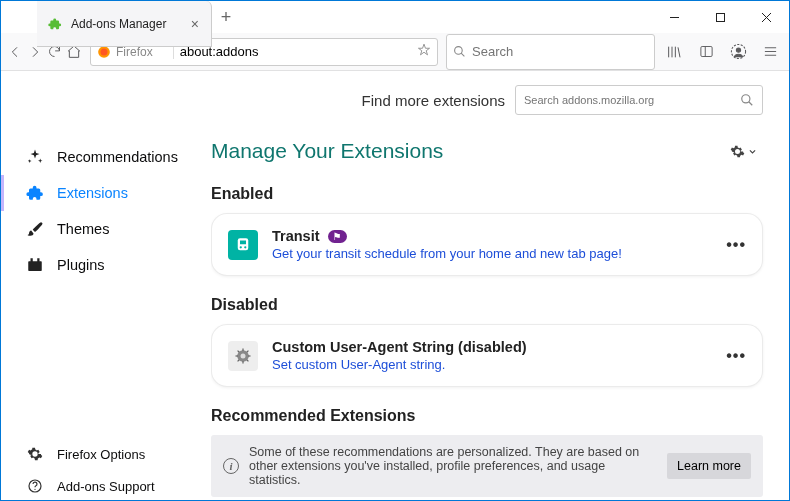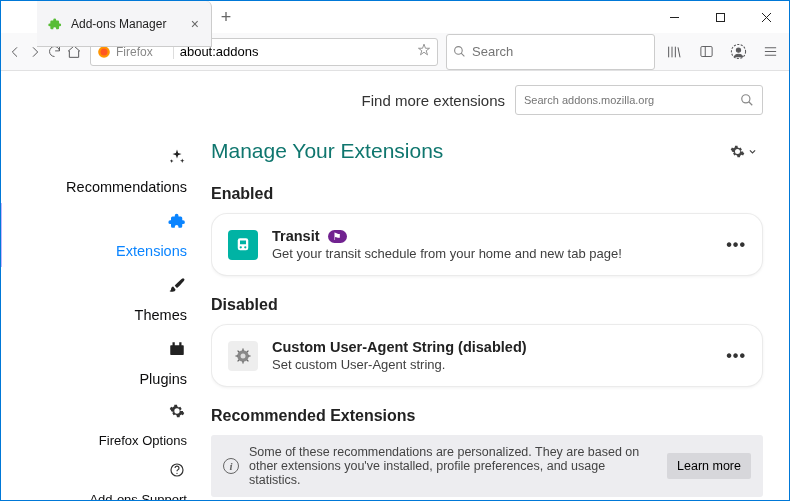--- a/index.html
+++ b/index.html
@@ -25,22 +25,22 @@
 .star-btn { color: #888; cursor: pointer; }
 .searchbar { flex: 0 0 145px; height: 36px; border: 1px solid #ccc; border-radius: 3px; display: flex; align-items: center; background: #fff; padding: 0 6px; gap: 6px; margin-left: 4px; }
 .searchbar input { flex: 1; border: none; outline: none; font-size: 13px; background: transparent; color: #888; }
 .toolbar-end { margin-left: auto; display: flex; gap: 2px; align-items: center; }
 
 
 .page { display: flex; height: calc(501px - 32px - 38px); background: #fff; }
 
 
 .sidebar { width: 210px; flex-shrink: 0; display: flex; flex-direction: column; padding-top: 68px; }
-.side-item { display: flex; align-items: flex-end; gap: 12px; padding: 8px 24px; font-size: 14.5px; color: #0c0c0d; cursor: pointer; flex-direction: column; }
-.side-item.selected { color: #0a84ff; border-left: 1px solid #c4b5fd; padding-left: 21px; font-weight: 500; }
+.side-item { display: flex; align-items: center; gap: 12px; padding: 8px 24px; font-size: 14.5px; color: #0c0c0d; cursor: pointer; }
+.side-item.selected { color: #0a84ff; border-left: 3px solid #c4b5fd; padding-left: 21px; font-weight: 500; }
 .side-icon { width: 20px; height: 20px; display: flex; align-items: center; justify-content: center; }
 .sidebar .spacer { flex: 1; }
 .side-footer .side-item { font-size: 13px; padding: 6px 24px; }
 
 
 .main { flex: 1; overflow-y: auto; position: relative; padding: 8px 26px 0 0; }
 .main::-webkit-scrollbar { width: 17px; }
 .main::-webkit-scrollbar-track { background: #f5f5f5; }
 .main::-webkit-scrollbar-thumb { background: #c1c1c1; }
 
@@ -54,21 +54,21 @@
 .gear-dd { margin-left: auto; display: flex; align-items: center; gap: 3px; cursor: pointer; padding: 4px 6px; border-radius: 3px; }
 
 .section-title { font-size: 16px; font-weight: 600; color: #222; margin-top: 6px; margin-bottom: 10px; }
 
 .card { background: #fff; border: 1px solid rgba(0,0,0,0.08); border-radius: 16px; box-shadow: 0 1px 3px rgba(0,0,0,0.06); padding: 14px 16px; display: flex; align-items: center; gap: 14px; margin-bottom: 20px; }
 .card .ext-icon { width: 30px; height: 30px; border-radius: 4px; display: flex; align-items: center; justify-content: center; flex-shrink: 0; }
 .card .ext-body { flex: 1; }
 .ext-name-row { display: flex; align-items: center; gap: 8px; }
 .ext-name { font-size: 14.5px; font-weight: 600; color: #222; }
 .badge { background: #712290; color: #fff; border-radius: 8px; font-size: 10px; padding: 1px 5px; }
-.ext-desc { font-size: 13px; color: #404040; margin-top: 2px; }
+.ext-desc { font-size: 13px; color: #1d4ed8; margin-top: 2px; }
 .more-btn { font-size: 16px; font-weight: bold; color: #333; cursor: pointer; letter-spacing: 1px; }
 
 .info-bar { display: flex; align-items: center; gap: 10px; background: #ededf0; border-radius: 3px; padding: 10px 12px; font-size: 12.5px; color: #444; margin-bottom: 12px; }
 .info-icon { width: 16px; height: 16px; border: 1.5px solid #666; border-radius: 50%; display: flex; align-items: center; justify-content: center; font-size: 11px; font-weight: 700; color: #666; flex-shrink: 0; font-style: italic; font-family: Georgia, serif; }
 .learn-btn { margin-left: auto; background: #d7d7db; border: none; border-radius: 2px; padding: 6px 10px; font-size: 12.5px; cursor: pointer; white-space: nowrap; }
 </style>
 </head>
 <body>
 
 <div class="titlebar">

